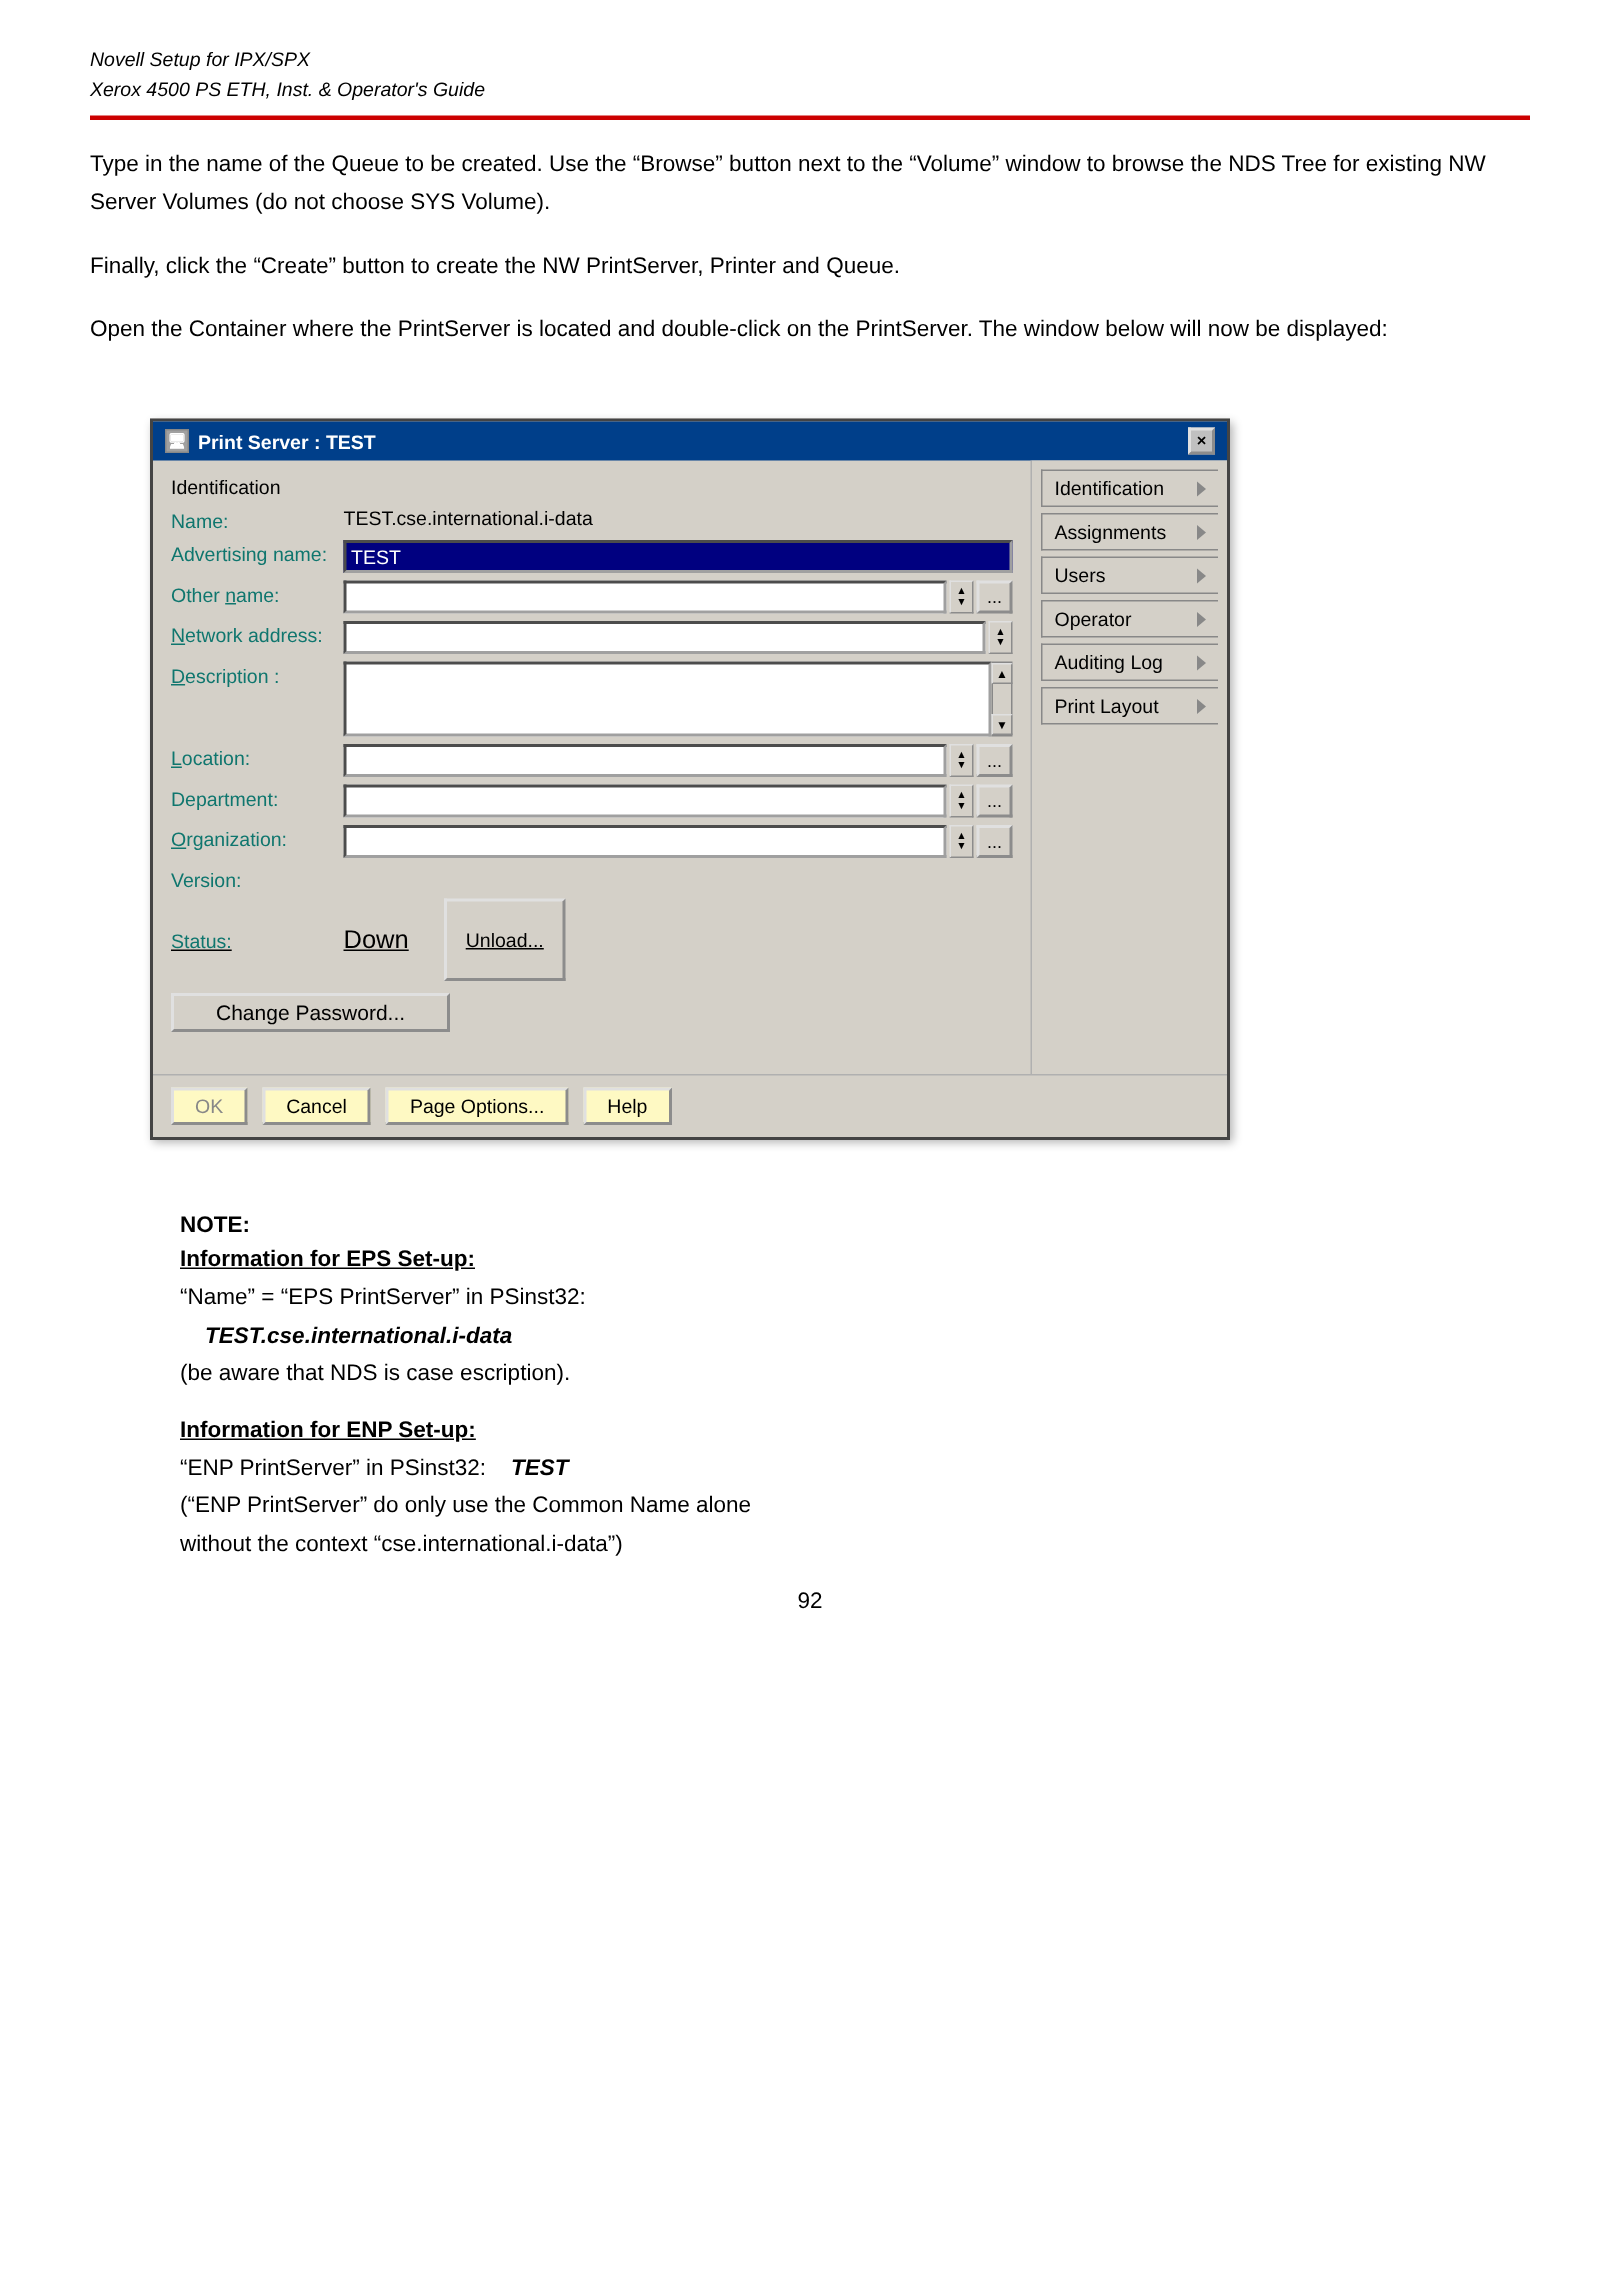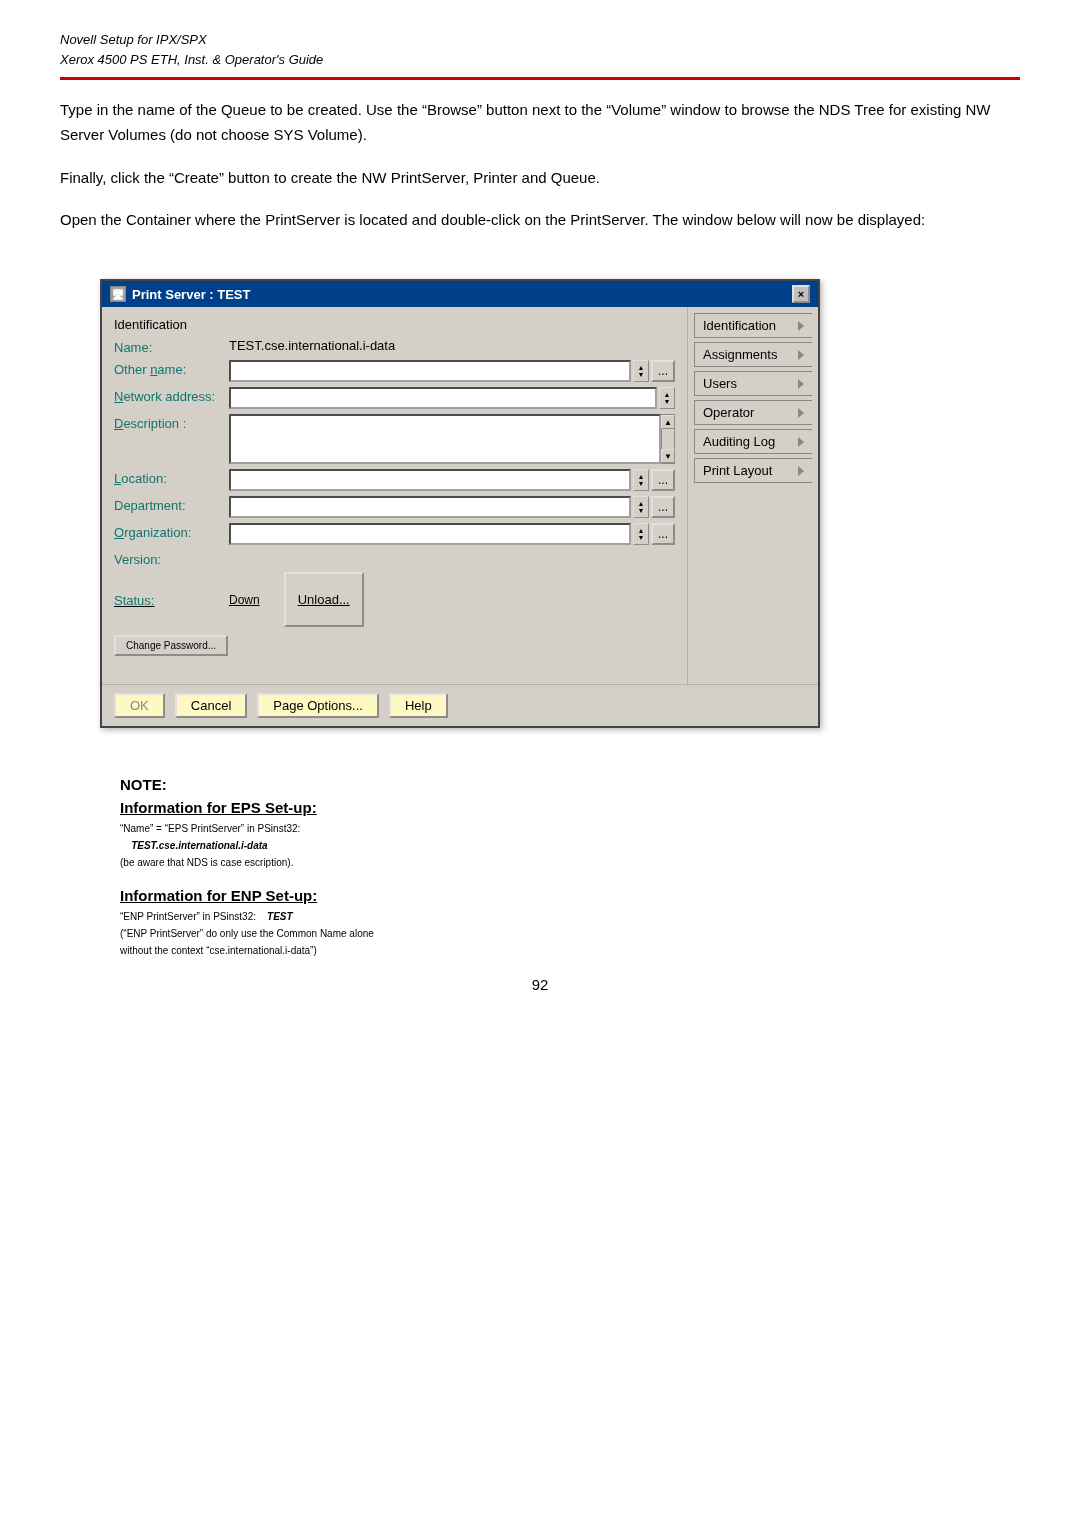--- a/index.html
+++ b/index.html
@@ -224,22 +224,22 @@
       border: 2px outset #e0e0e0;
       font-size: 13px;
       padding: 18px 12px;
       cursor: pointer;
       margin-left: 20px;
     }
 
     .change-pw-btn {
       background: #d4d0c8;
       border: 2px outset #e0e0e0;
-      font-size: 10px;
-      padding: 3px 10px;
+      font-size: 14px;
+      padding: 3px 28px;
       cursor: pointer;
       margin-bottom: 10px;
     }
 
     .dialog-footer {
       display: flex;
       align-items: center;
       gap: 10px;
       padding: 8px 12px;
       border-top: 1px solid #b0b0b0;
@@ -298,21 +298,21 @@
     }
 
     .note-subtitle {
       font-size: 15px;
       font-weight: bold;
       text-decoration: underline;
       margin-bottom: 4px;
     }
 
     .note-body {
-      font-size: 10px;
+      font-size: 15px;
       line-height: 1.7;
       margin-bottom: 16px;
     }
 
     .note-body .italic-bold {
       font-style: italic;
       font-weight: bold;
     }
 
     .page-number {
@@ -357,20 +357,28 @@
       <div class="dialog-main">
         <div class="dialog-section-header">Identification</div>
 
         <div class="form-row">
           <div class="form-label">Name:</div>
           <div class="form-input-group">
             <span style="font-size:13px;">TEST.cse.international.i-data</span>
           </div>
         </div>
 
+        <div class="form-row">
+          <div class="form-label">
+            <span>Advertising name:</span>
+          </div>
+          <div class="form-input-group">
+            <input type="text" class="form-input form-input-highlighted" style="width: 200px;" value="TEST">
+          </div>
+        </div>
 
         <div class="form-row">
           <div class="form-label">
             Other <u>n</u>ame:
           </div>
           <div class="form-input-group">
             <input type="text" class="form-input" style="width: 165px;">
             <div class="spinner-btn">
               <span style="font-size:7px;">▲</span>
               <span style="font-size:7px;">▼</span>
@@ -438,21 +446,21 @@
           </div>
         </div>
 
         <div class="form-row version-row">
           <div class="form-label">Version:</div>
           <div></div>
         </div>
 
         <div class="form-row status-row">
           <div class="form-label">Status:</div>
-          <span style="font-size:12px;margin-right:4px;">Down</span>
+          <span style="font-size:17px;margin-right:4px;">Down</span>
           <button class="unload-btn">Unload...</button>
         </div>
 
         <div style="margin-bottom:8px;">
           <button class="change-pw-btn">Change Password...</button>
         </div>
       </div>
 
       <div class="dialog-sidebar">
         <button class="tab-btn" style="font-weight:normal;">Identification</button>

